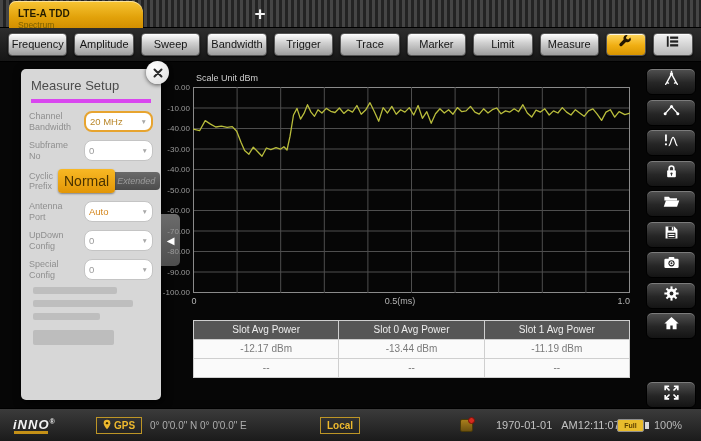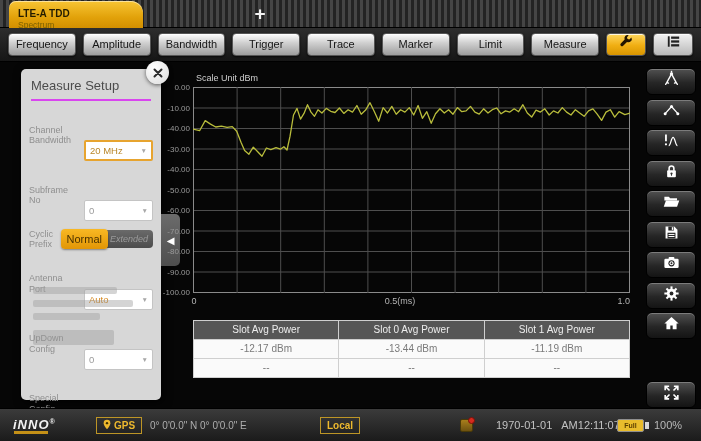--- a/index.html
+++ b/index.html
@@ -29,35 +29,35 @@
     cursor:pointer; white-space:nowrap; overflow:hidden; }
   .tb-btn.yellow { flex:0 0 40px; background:linear-gradient(#ffd75e,#f0ae12 55%,#d89500); display:flex; align-items:center; justify-content:center; }
   .tb-btn.light  { flex:0 0 40px; background:linear-gradient(#f2f2f2,#b9b9b9); display:flex; align-items:center; justify-content:center; }
 
   
   .main { position:absolute; top:62px; left:0; right:0; height:346px; background:#060606; }
 
   
   .setup-panel { position:absolute; left:21px; top:7px; width:140px; height:331px;
     background:#d7d7d7; border-radius:5px; box-shadow:2px 2px 10px rgba(0,0,0,.85); }
-  .setup-head { margin:9px 10px 0; padding-bottom:6px; border-bottom:2px solid #d946ef;
+  .setup-head { margin:9px 10px 0; padding-bottom:6px; border-bottom:4px solid #d946ef;
     font-size:13px; color:#4c4c4c; }
   .close-btn { position:absolute; top:-8px; right:-8px; width:23px; height:23px; border-radius:50%;
     background:radial-gradient(circle at 35% 30%,#ffffff,#dcdcdc); box-shadow:0 1px 4px rgba(0,0,0,.6);
     display:flex; align-items:center; justify-content:center; cursor:pointer; }
   .field-row { display:flex; align-items:center; gap:5px; margin:8px 8px 0; }
   .field-label { width:50px; font-size:9px; color:#8f8f8f; line-height:1.15; }
-  .dd { flex:1; height:21px; background:#fff; border:1px solid #c4c4c4; border-radius:2px;
+  .dd { flex:1; height:21px; background:#fff; border:1px solid #c4c4c4; border-radius:8px;
     display:flex; align-items:center; justify-content:space-between; padding:0 4px;
-    font-size:9.5px; color:#9a9a9a; cursor:pointer;margin-top:31px; }
+    font-size:9.5px; color:#9a9a9a; cursor:pointer; }
   .dd .caret { font-size:6.5px; color:#a8a8a8; }
   .dd.hl { border:2px solid #e7a42f; color:#b9872a; }
   .dd.accent { color:#d4861c; }
   .toggle { flex:1; display:flex; align-items:center; }
-  .tg-on { background:linear-gradient(#f8b824,#e29606); color:#4a3200; font-size:11px;
+  .tg-on { background:linear-gradient(#f8b824,#e29606); color:#4a3200; font-size:14px;
     padding:4px 6px; border-radius:4px; z-index:1; box-shadow:0 1px 2px rgba(0,0,0,.4); cursor:pointer; }
   .tg-off { background:linear-gradient(#6a6a6a,#4c4c4c); color:#9b9b9b; font-size:9px;
     padding:4px 5px; border-radius:0 4px 4px 0; margin-left:-3px; cursor:pointer;font-style:italic; }
   .ghost { position:absolute; left:12px; right:12px; }
   .ghost .gl { height:7px; border-radius:2px; background:rgba(160,160,160,.45); margin-bottom:6px; }
   .ghost .gb { height:15px; border-radius:2px; background:rgba(150,150,150,.4); margin-top:10px; }
 
   
   .collapse-tab { position:absolute; left:161px; top:152px; width:19px; height:52px;
     background:linear-gradient(#6b6b6b,#4e4e4e); border-radius:0 5px 5px 0;
@@ -125,20 +125,21 @@
     <div class="app-tab">
       <div class="t1">LTE-A TDD</div>
       <div class="t2">Spectrum</div>
     </div>
     <div class="new-tab">+</div>
   </div>
 
   <div class="toolbar">
     <div class="tb-btn">Frequency</div>
     <div class="tb-btn">Amplitude</div>
+    <div class="tb-btn">Sweep</div>
     <div class="tb-btn">Bandwidth</div>
     <div class="tb-btn">Trigger</div>
     <div class="tb-btn">Trace</div>
     <div class="tb-btn">Marker</div>
     <div class="tb-btn">Limit</div>
     <div class="tb-btn">Measure</div>
     <div class="tb-btn yellow">
       <span>
         <svg width="17" height="17" viewBox="0 0 24 24">
             <path d="M15 3a4.7 4.7 0 0 0-5.6 6.3L4 14.7a2.3 2.3 0 1 0 3.3 3.3l5.4-5.4A4.7 4.7 0 0 0 19 6.3l-3 3-2.6-.7-.7-2.6z" fill="#231500"></path>

